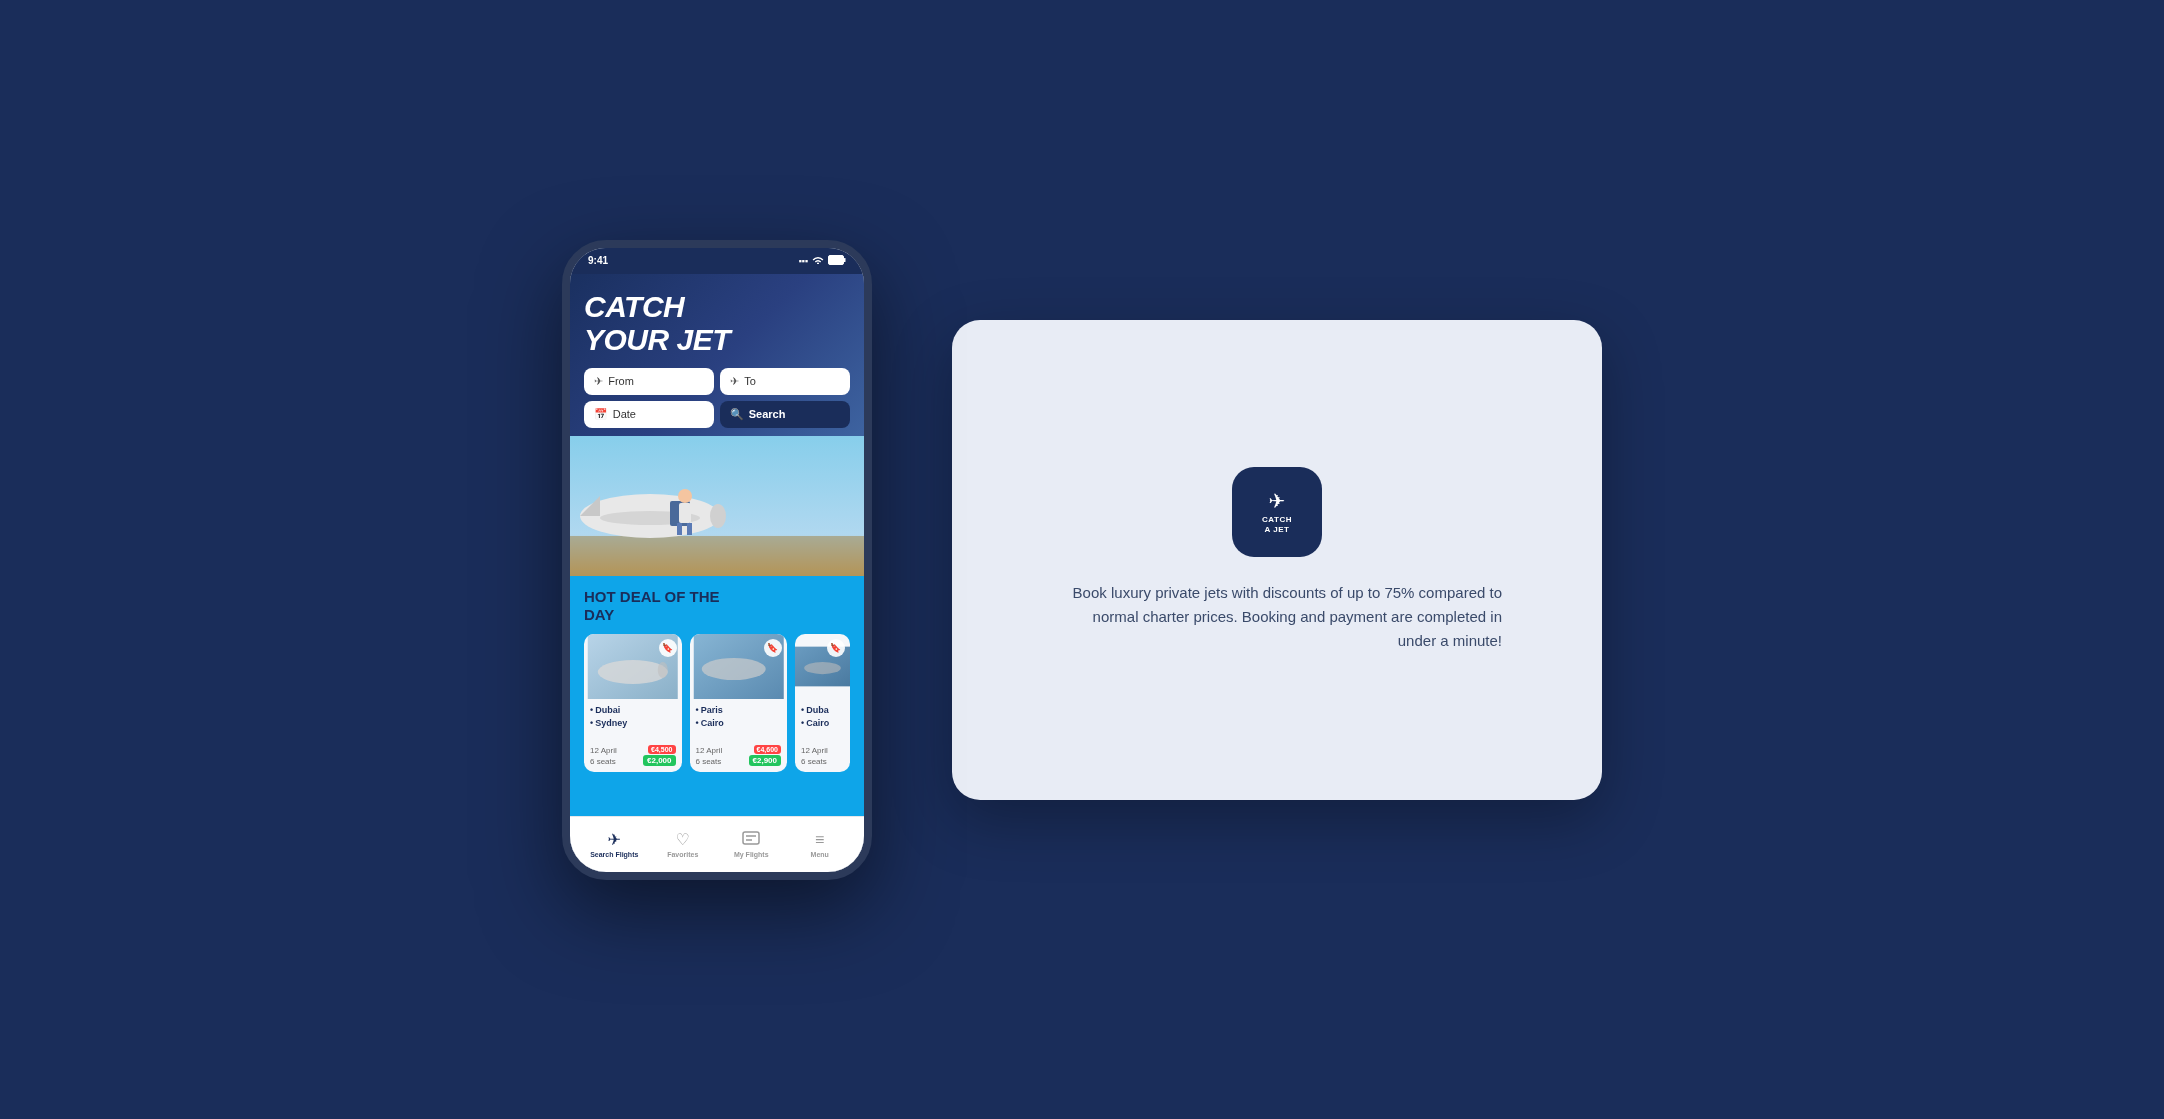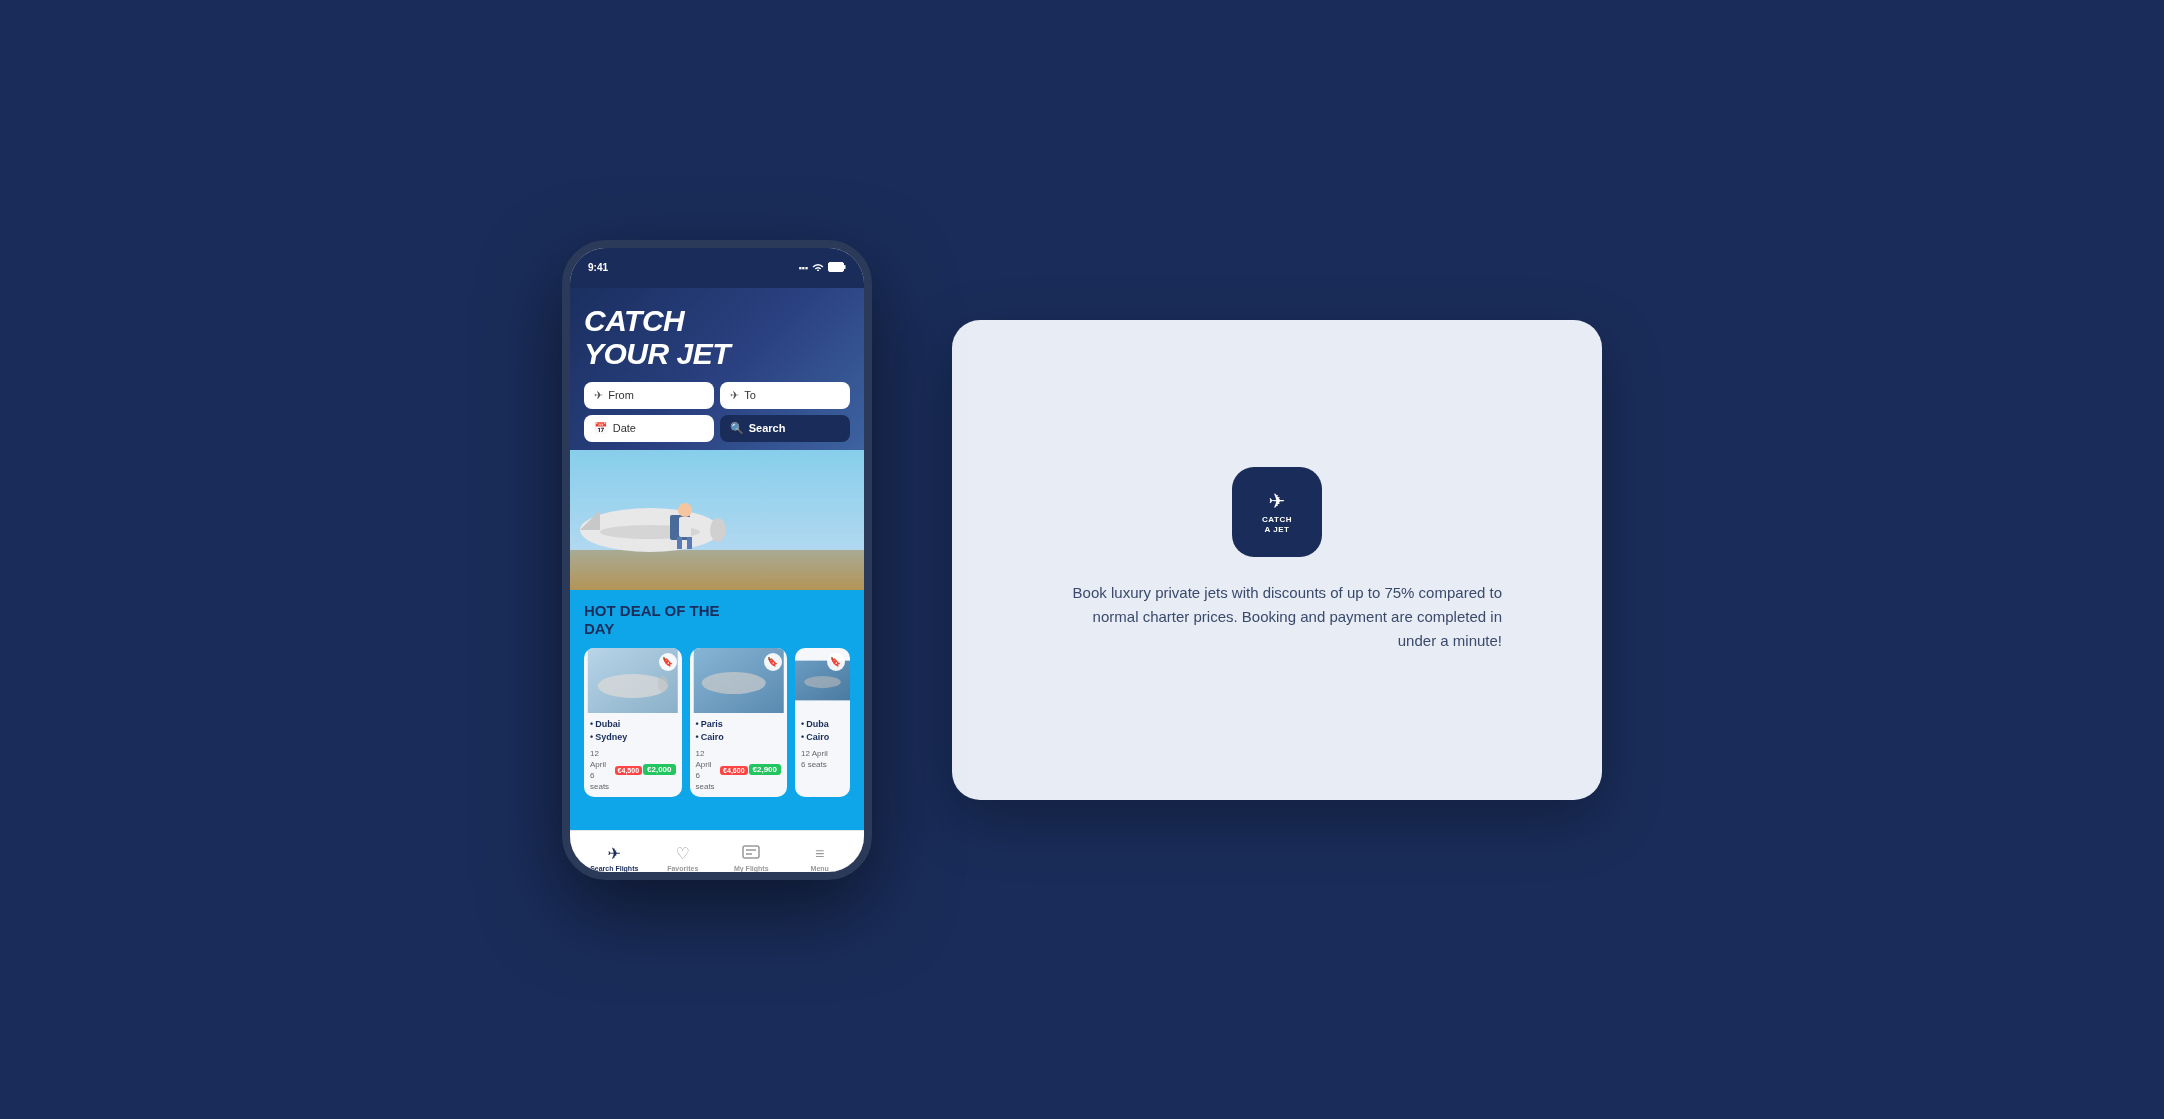--- a/index.html
+++ b/index.html
@@ -32,21 +32,21 @@
       background: #f0f4f8;
       border-radius: 44px;
       border: 8px solid #2c3a5a;
       box-shadow: 0 30px 80px rgba(0,0,0,0.5), inset 0 0 0 2px #4a5a7a;
       overflow: hidden;
       position: relative;
       flex-shrink: 0;
     }
 
     .phone-status-bar {
-      height: 40px;
+      height: 26px;
       background: #1a2d5a;
       display: flex;
       align-items: center;
       justify-content: space-between;
       padding: 0 18px;
       color: white;
       font-size: 10px;
       font-weight: 600;
     }
 
@@ -183,32 +183,32 @@
 
     .deal-route .dot {
       color: #1a2d5a;
       margin-right: 2px;
     }
 
     .deal-info {
       display: flex;
       align-items: center;
       justify-content: space-between;
-      margin-top: 3px;
+      margin-top: 14px;
     }
 
     .deal-date-seats {
       font-size: 8px;
       color: #666;
       line-height: 1.4;
     }
 
     .deal-prices {
       display: flex;
-      flex-direction: row;
+      flex-direction: column;
       align-items: flex-end;
       gap: 1px;
     }
 
     .price-old {
       background: #ff4444;
       color: white;
       font-size: 7px;
       font-weight: 700;
       padding: 1px 3px;

